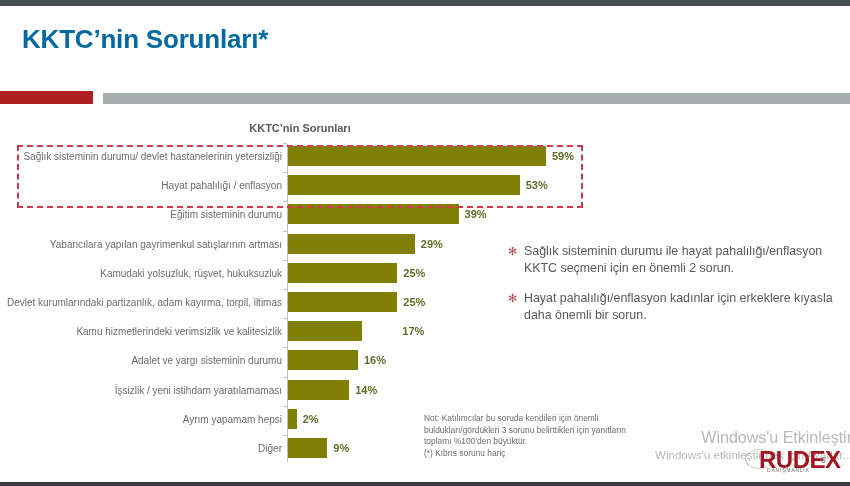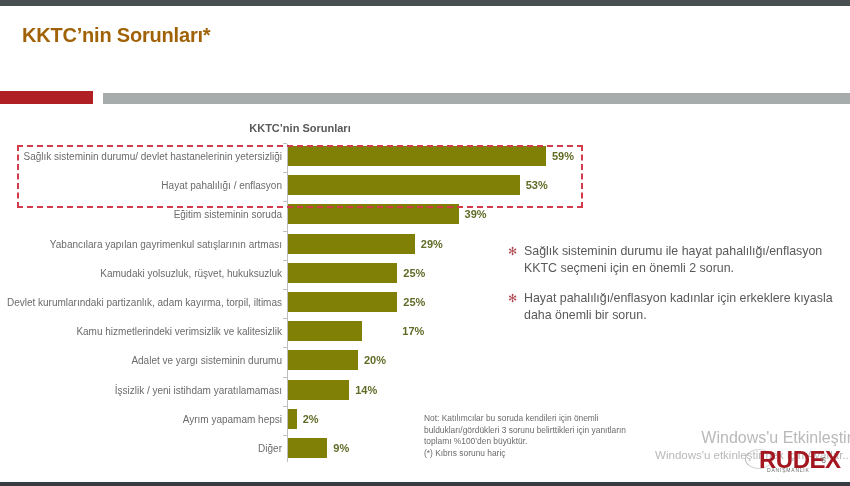--- a/index.html
+++ b/index.html
@@ -24,23 +24,23 @@
   }
   .bottom-strip {
     position: absolute; left: 0; top: 482px;
     width: 850px; height: 4px;
     background: #3a3a42;
   }
   
   .slide-title {
     position: absolute;
     left: 22px; top: 24px;
-    font-size: 20px;
+    font-size: 26px;
     font-weight: bold;
-    color: #a16207;
+    color: #0369a1;
     letter-spacing: -0.2px;
     white-space: nowrap;
   }
   .accent-red {
     position: absolute;
     left: 0px; top: 91px;
     width: 93px; height: 13px;
     background: #af1f24;
   }
   .accent-gray {
@@ -216,21 +216,21 @@
         <div class="bar-value" style="left: 552px; text-align: center;">59%</div>
       </div>
       <div class="row" style="top: 32.2px;">
         <div class="tick"></div>
         <div class="cat-label">Hayat pahalılığı / enflasyon</div>
         <div class="bar" style="width: 231.763px; background: rgb(128, 127, 6);"></div>
         <div class="bar-value" style="left: 525.763px;">53%</div>
       </div>
       <div class="row" style="top: 61.4px;">
         <div class="tick"></div>
-        <div class="cat-label">Eğitim sisteminin soruda</div>
+        <div class="cat-label">Eğitim sisteminin durumu</div>
         <div class="bar" style="width: 170.542px; background: rgb(128, 127, 6);"></div>
         <div class="bar-value" style="left: 464.542px;">39%</div>
       </div>
       <div class="row" style="top: 90.6px;">
         <div class="tick"></div>
         <div class="cat-label">Yabancılara yapılan gayrimenkul satışlarının artması</div>
         <div class="bar" style="width: 126.814px; background: rgb(128, 127, 6);"></div>
         <div class="bar-value" style="left: 420.814px;">29%</div>
       </div>
       <div class="row" style="top: 119.8px;">
@@ -248,21 +248,21 @@
       <div class="row" style="top: 178.2px;">
         <div class="tick"></div>
         <div class="cat-label">Kamu hizmetlerindeki verimsizlik ve kalitesizlik</div>
         <div class="bar" style="width: 74.339px; background: rgb(128, 127, 6);"></div>
         <div class="bar-value" style="left: 368.339px; margin-left: 34px;">17%</div>
       </div>
       <div class="row" style="top: 207.4px;">
         <div class="tick"></div>
         <div class="cat-label">Adalet ve yargı sisteminin durumu</div>
         <div class="bar" style="width: 69.9661px; background: rgb(128, 127, 6);"></div>
-        <div class="bar-value" style="left: 363.966px;">20%</div>
+        <div class="bar-value" style="left: 363.966px;">16%</div>
       </div>
       <div class="row" style="top: 236.6px;">
         <div class="tick"></div>
         <div class="cat-label">İşsizlik / yeni istihdam yaratılamaması</div>
         <div class="bar" style="width: 61.2203px; background: rgb(128, 127, 6);"></div>
         <div class="bar-value" style="left: 355.22px;">14%</div>
       </div>
       <div class="row" style="top: 265.8px;">
         <div class="tick"></div>
         <div class="cat-label">Ayrım yapamam hepsi</div>

